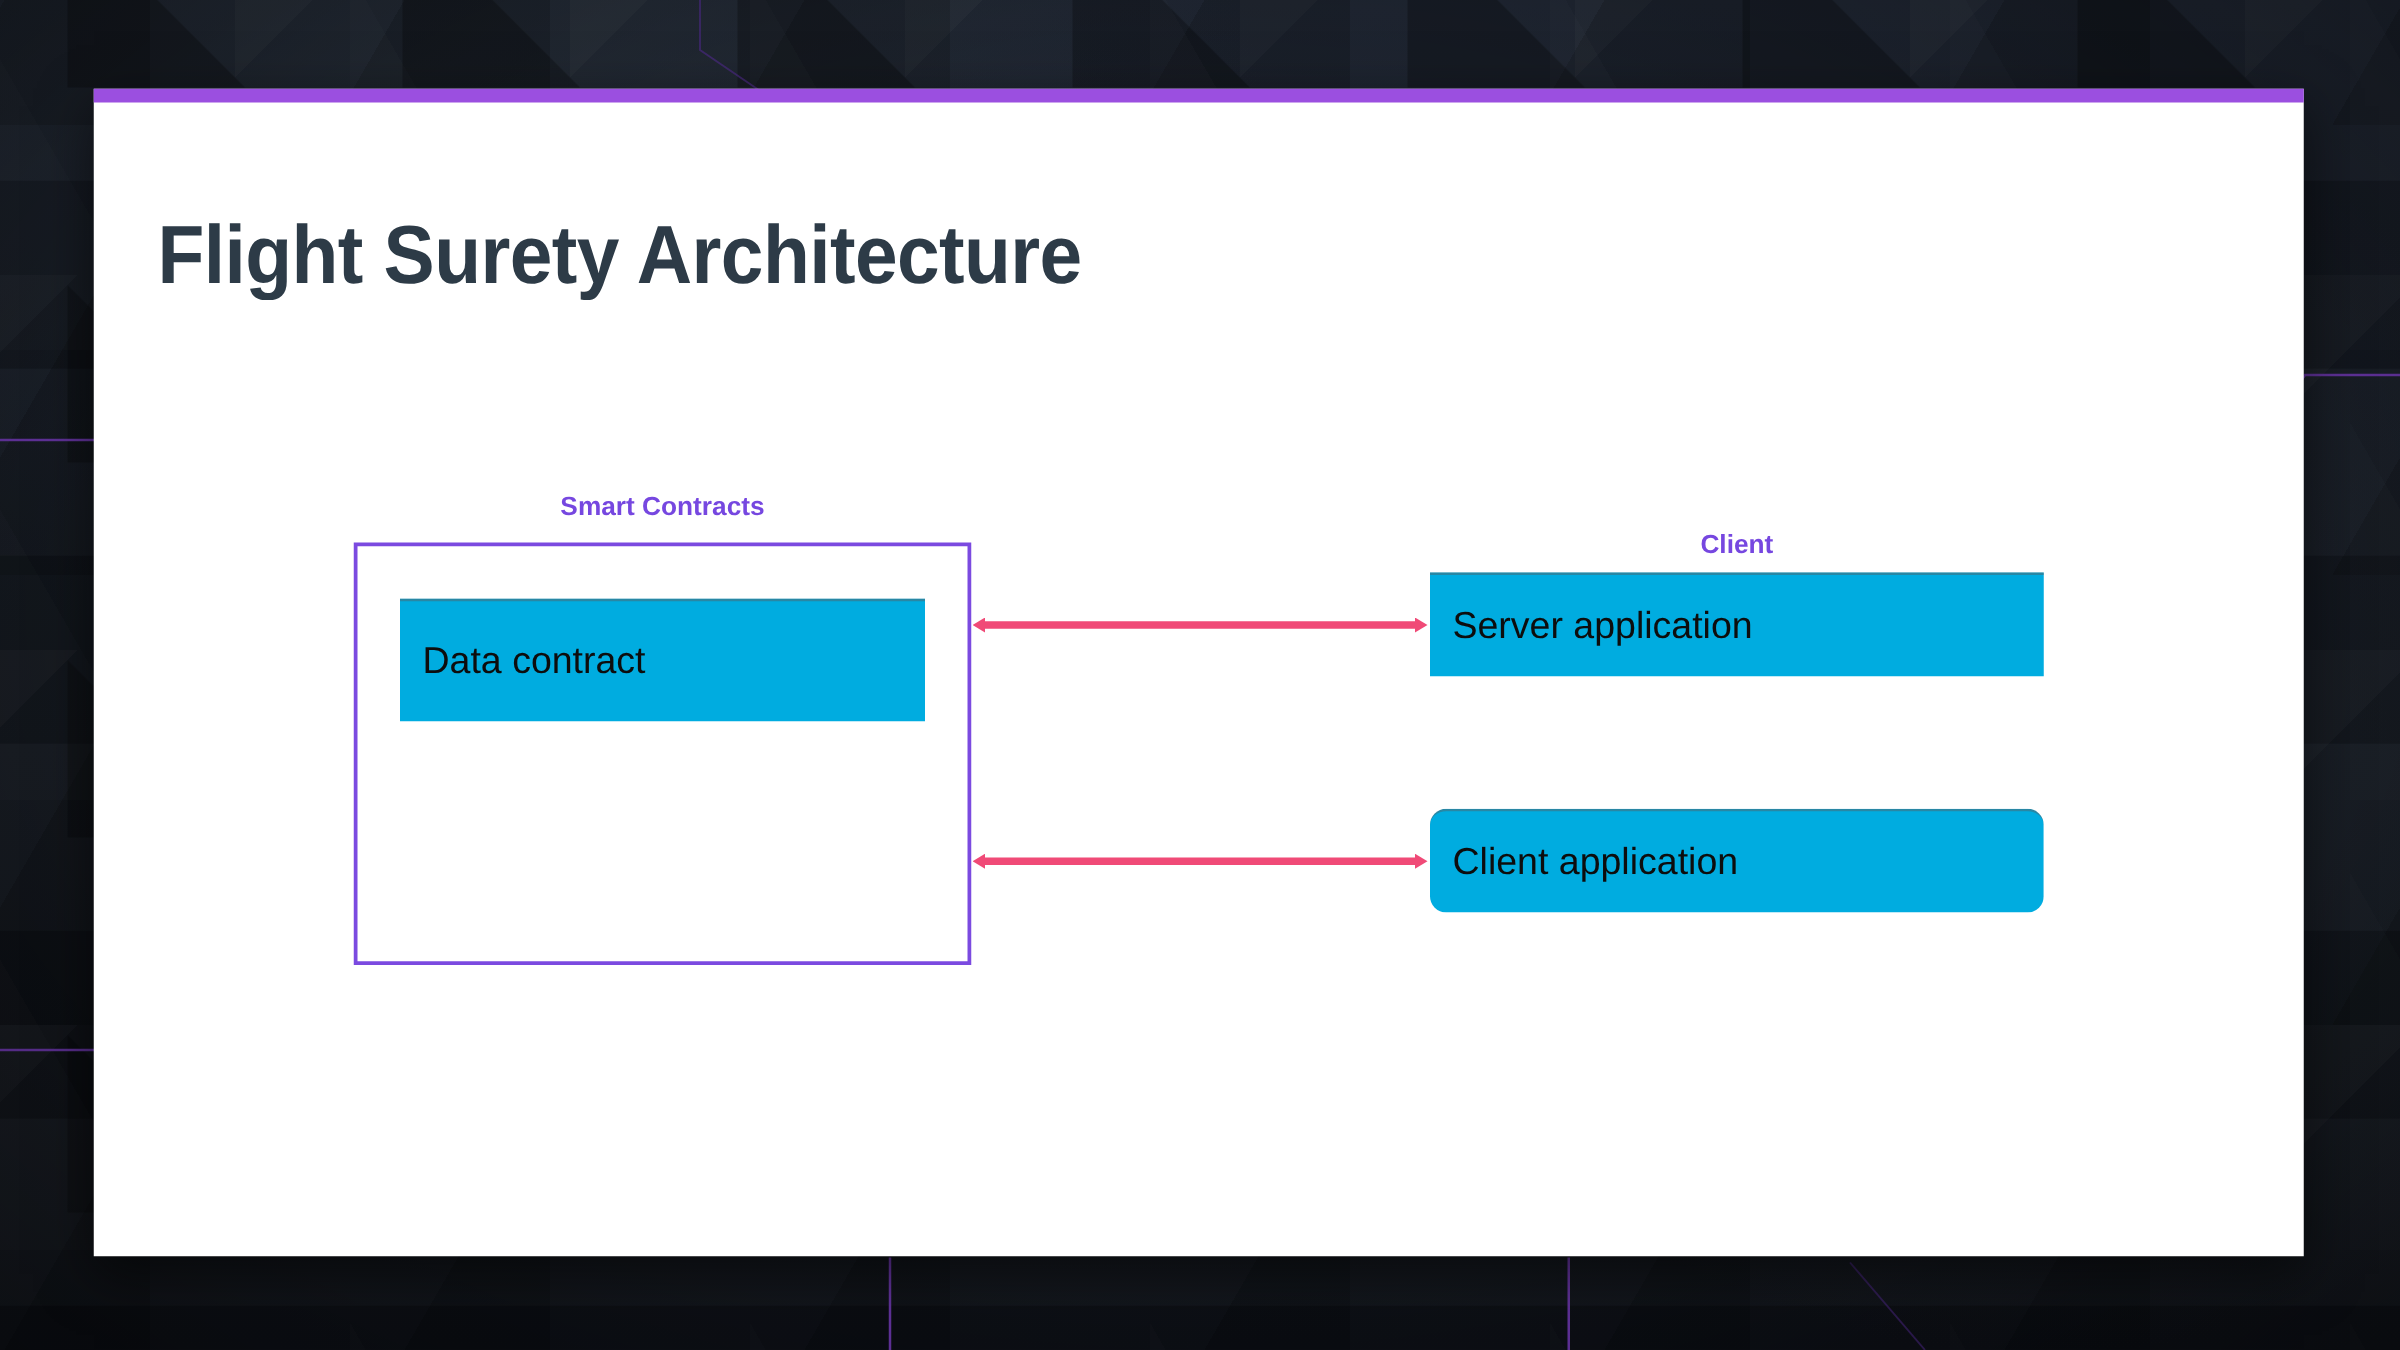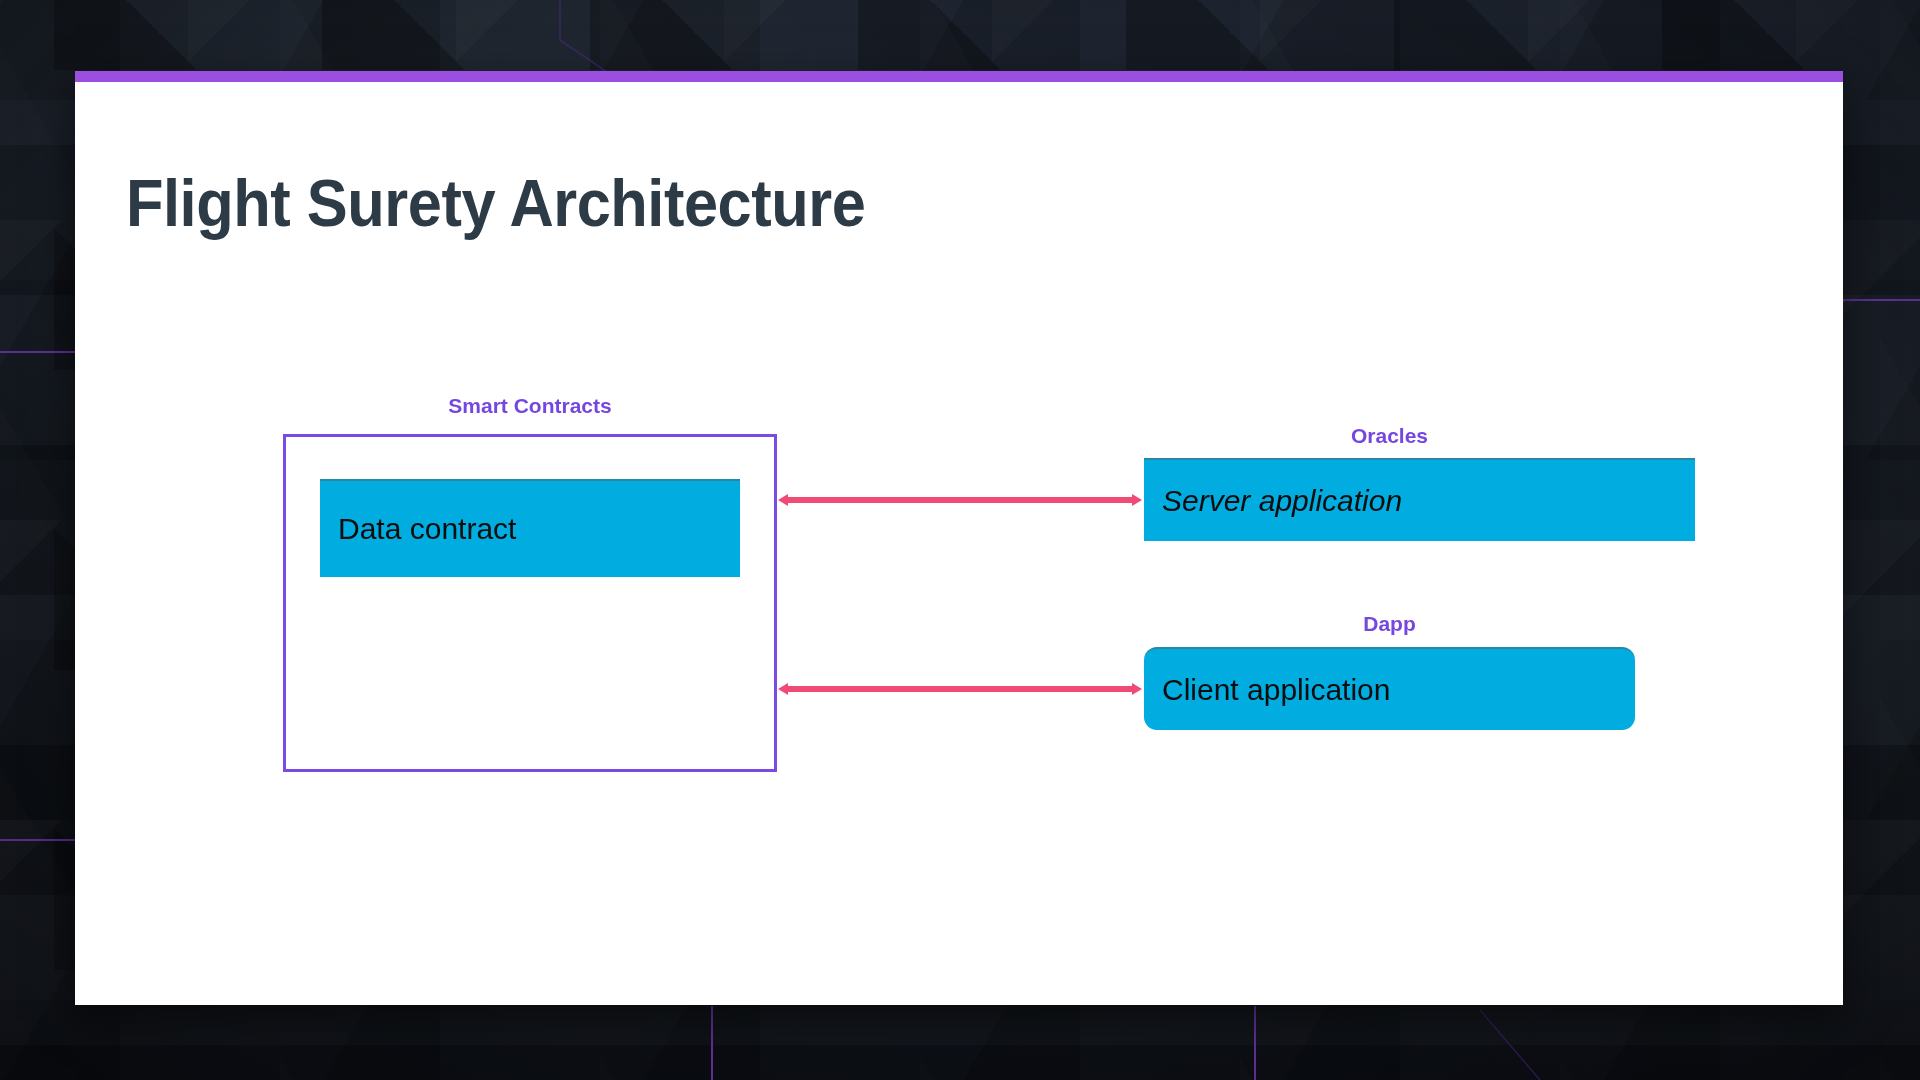--- a/index.html
+++ b/index.html
@@ -121,21 +121,21 @@
   .blue-box .box-label {
     color: #0d0d0d;
     font-size: 30px;
     font-family: "Liberation Sans", sans-serif;
     padding-left: 18px;
     white-space: nowrap;
   }
 
   #box-data-contract   { left: 320px; top: 479px; width: 420px; height: 98px; }
   #box-app-contract    { left: 320px; top: 617px; width: 420px; height: 98px; }
-  #box-server-app      { left: 1144px; top: 458px; width: 551px; height: 83px; font-style: italic; }
+  #box-server-app      { left: 1144px; top: 458px; width: 491px; height: 83px; }
   #box-client-app      { left: 1144px; top: 647px; width: 491px; height: 83px; border-radius: 13px; }
 
   #label-smart-contracts { left: 283px; top: 394px; width: 494px; }
   #label-oracles         { left: 1144px; top: 424px; width: 491px; }
   #label-dapp            { left: 1144px; top: 612px; width: 491px; }
 
   .arrow-svg { position: absolute; overflow: visible; }
 </style>
 </head>
 <body>
@@ -173,27 +173,26 @@
 
     <div class="group-label" id="label-smart-contracts">Smart Contracts</div>
 
     <div class="sc-container"></div>
 
     <div class="blue-box" id="box-data-contract">
       <span class="box-label">Data contract</span>
     </div>
 
 
-    <div class="group-label" id="label-oracles">Oracles</div>
+    <div class="group-label" id="label-oracles">Client</div>
 
     <div class="blue-box" id="box-server-app">
       <span class="box-label">Server application</span>
     </div>
 
-    <div class="group-label" id="label-dapp">Dapp</div>
 
     <div class="blue-box" id="box-client-app">
       <span class="box-label">Client application</span>
     </div>
 
     <svg class="arrow-svg" style="left:770px; top:470px; width:380px; height:60px;" viewBox="0 0 380 60">
       <defs>
         <marker id="ah-left" markerWidth="12" markerHeight="12" refX="10" refY="6" orient="auto" markerUnits="userSpaceOnUse">
           <path d="M 10 0 L 10 12 L 0 6 z" fill="#f04a77"></path>
         </marker>

